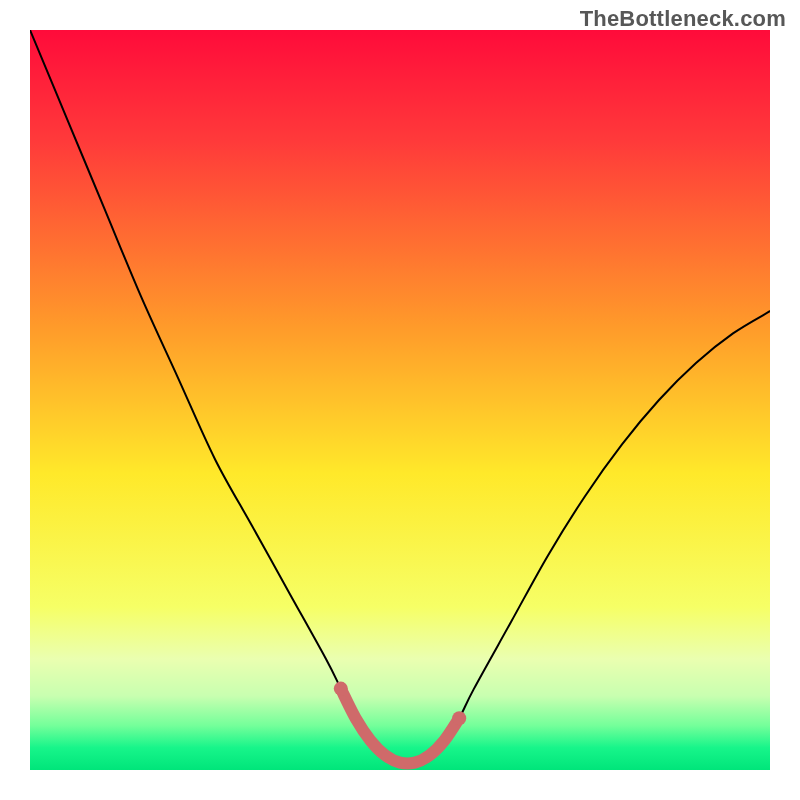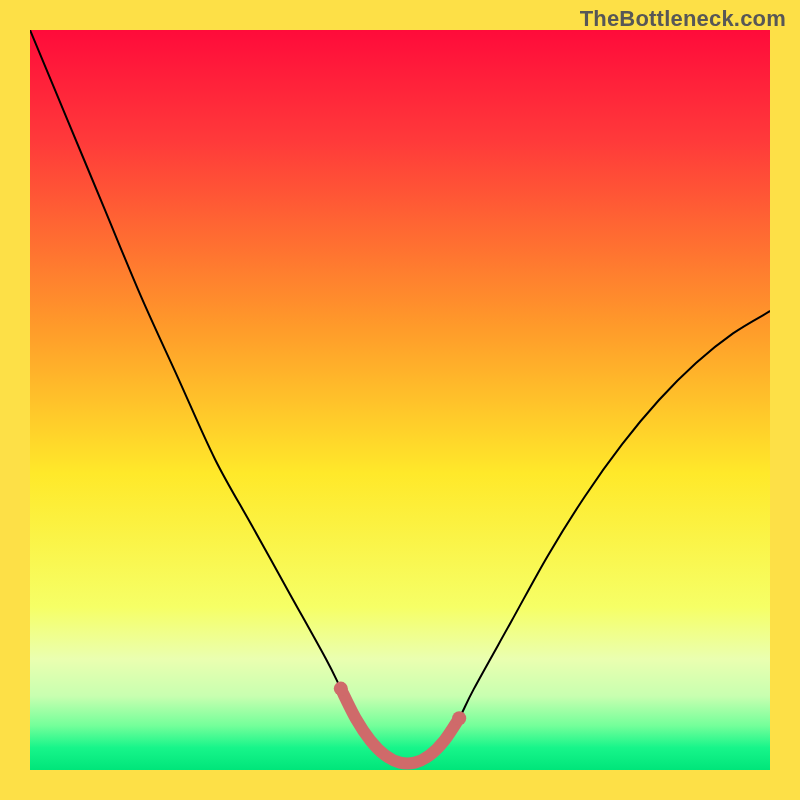--- a/index.html
+++ b/index.html
@@ -8,21 +8,21 @@
     width: 800px;
     height: 800px;
     background: #000;
     overflow: hidden;
     font-family: Arial, Helvetica, sans-serif;
   }
   .frame {
     position: relative;
     width: 800px;
     height: 800px;
-    background: #fde047;
+    background: #ffffff;
   }
   .watermark {
     position: absolute;
     top: 6px;
     right: 14px;
     color: #575757;
     font-size: 22px;
     font-weight: 600;
     letter-spacing: 0.2px;
     z-index: 30;

